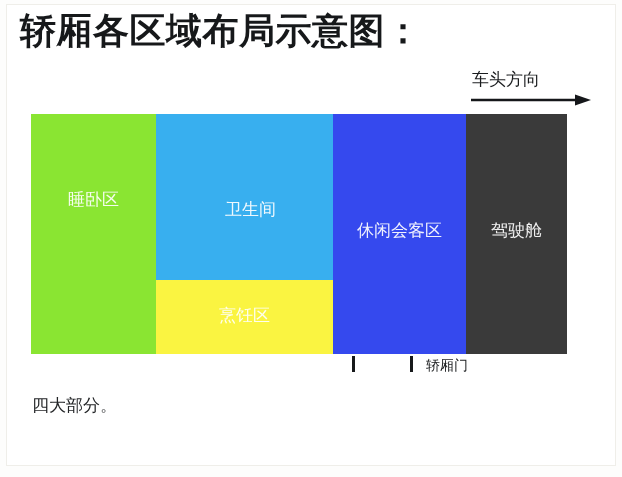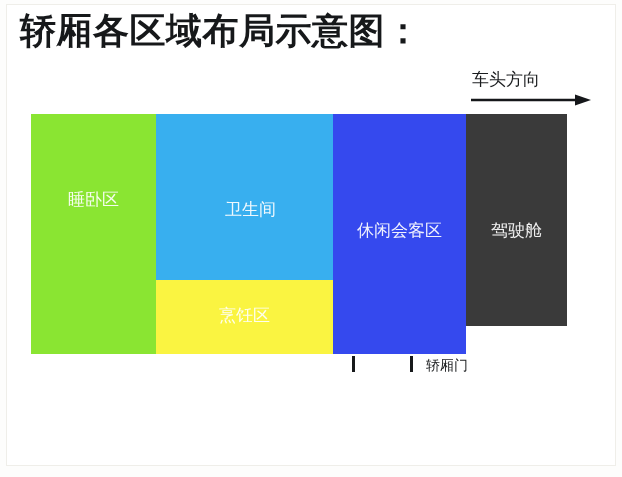--- a/index.html
+++ b/index.html
@@ -93,21 +93,21 @@
     line-height: 20px;
     color: #ffffff;
     white-space: nowrap;
     opacity: 0.92;
   }
 
   #zone-sleep   { left: 0px;   top: 0px;   width: 125px; height: 240px; }
   #zone-bath    { left: 125px; top: 0px;   width: 189px; height: 166px; }
   #zone-cook    { left: 125px; top: 166px; width: 177px; height: 74px;  }
   #zone-lounge  { left: 302px; top: 0px;   width: 133px; height: 240px; }
-  #zone-cockpit { left: 435px; top: 0px;   width: 101px; height: 212px; }
+  #zone-cockpit { left: 435px; top: 0px;   width: 101px; height: 240px; }
 
   #zone-sleep   .zone-label { top: 75px; }
   #zone-bath    .zone-label { top: 85px; }
   #zone-cook    .zone-label { top: 25px; text-align: center; }
   #zone-lounge  .zone-label { top: 106px; text-align: center; }
   #zone-cockpit .zone-label { top: 106px; }
 
   
   #door-markers {
     position: absolute;
@@ -188,15 +188,16 @@
 
   </div>
 
   <div id="door-markers">
     <div class="door-tick" id="door-tick-1"></div>
     <div class="door-tick" id="door-tick-2"></div>
     <div id="door-label">轿厢门</div>
   </div>
 
   <div id="caption">
+    <span class="caption-line">四大部分。</span>
   </div>
 
 </div>
 
 </body></html>

